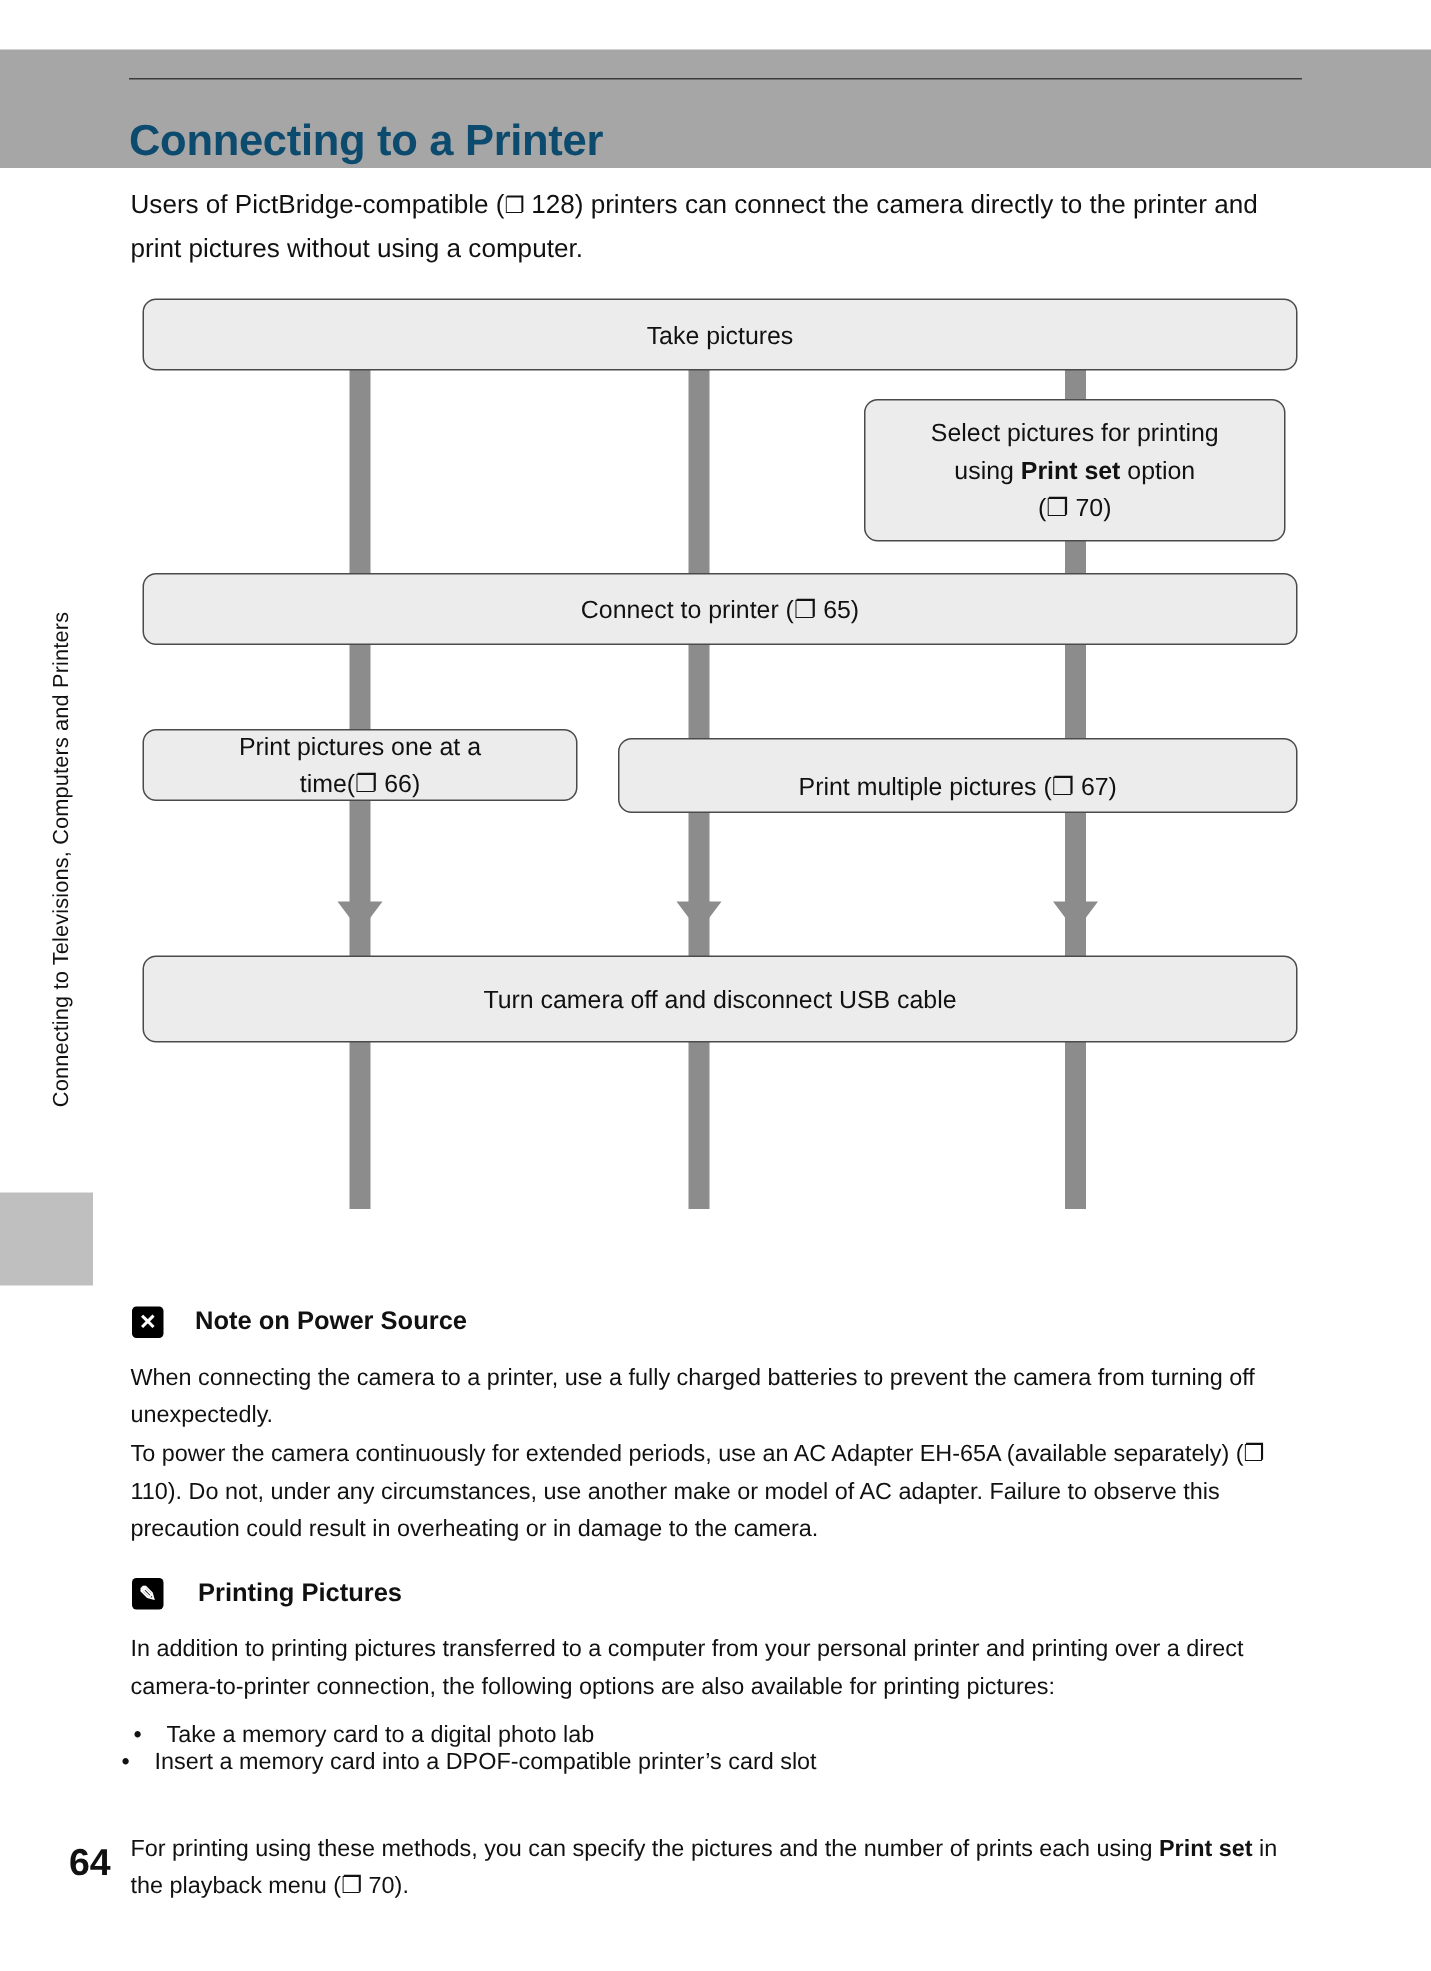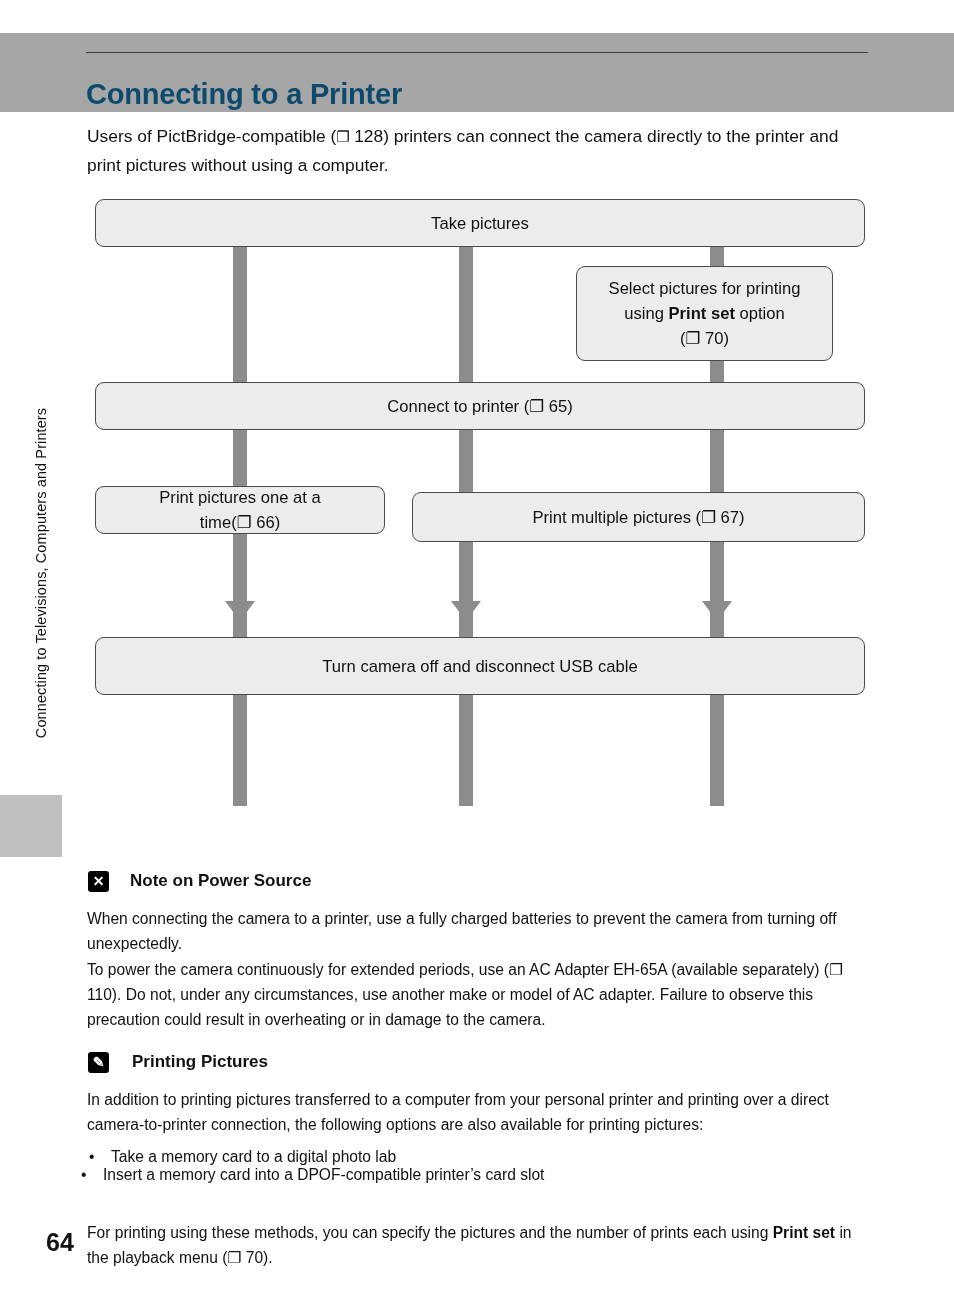--- a/index.html
+++ b/index.html
@@ -110,24 +110,24 @@
     position: absolute;
     width: 0;
     height: 0;
     border-left: 15px solid transparent;
     border-right: 15px solid transparent;
     border-top: 20px solid #8c8c8c;
     z-index: 1;
   }
 
   .b-take      { left: 8px;   top: 3px;   width: 770px; height: 48px; justify-content: center; }
-  .b-select    { left: 489px; top: 70px;  width: 257px; height: 95px; }
+  .b-select    { left: 489px; top: 70px;  width: 281px; height: 95px; }
   .b-connect   { left: 8px;   top: 186px; width: 770px; height: 48px; }
   .b-one       { left: 8px;   top: 290px; width: 290px; height: 48px; }
-  .b-multiple  { left: 325px; top: 296px; width: 453px; height: 50px; }
+  .b-multiple  { left: 325px; top: 296px; width: 453px; height: 50px; align-items: flex-end; }
   .b-turnoff   { left: 8px;   top: 441px; width: 770px; height: 58px; }
 
   
   .note-head {
     position: absolute;
     font-size: 17px;
     font-weight: bold;
     color: #111;
   }
   .icon-box {

